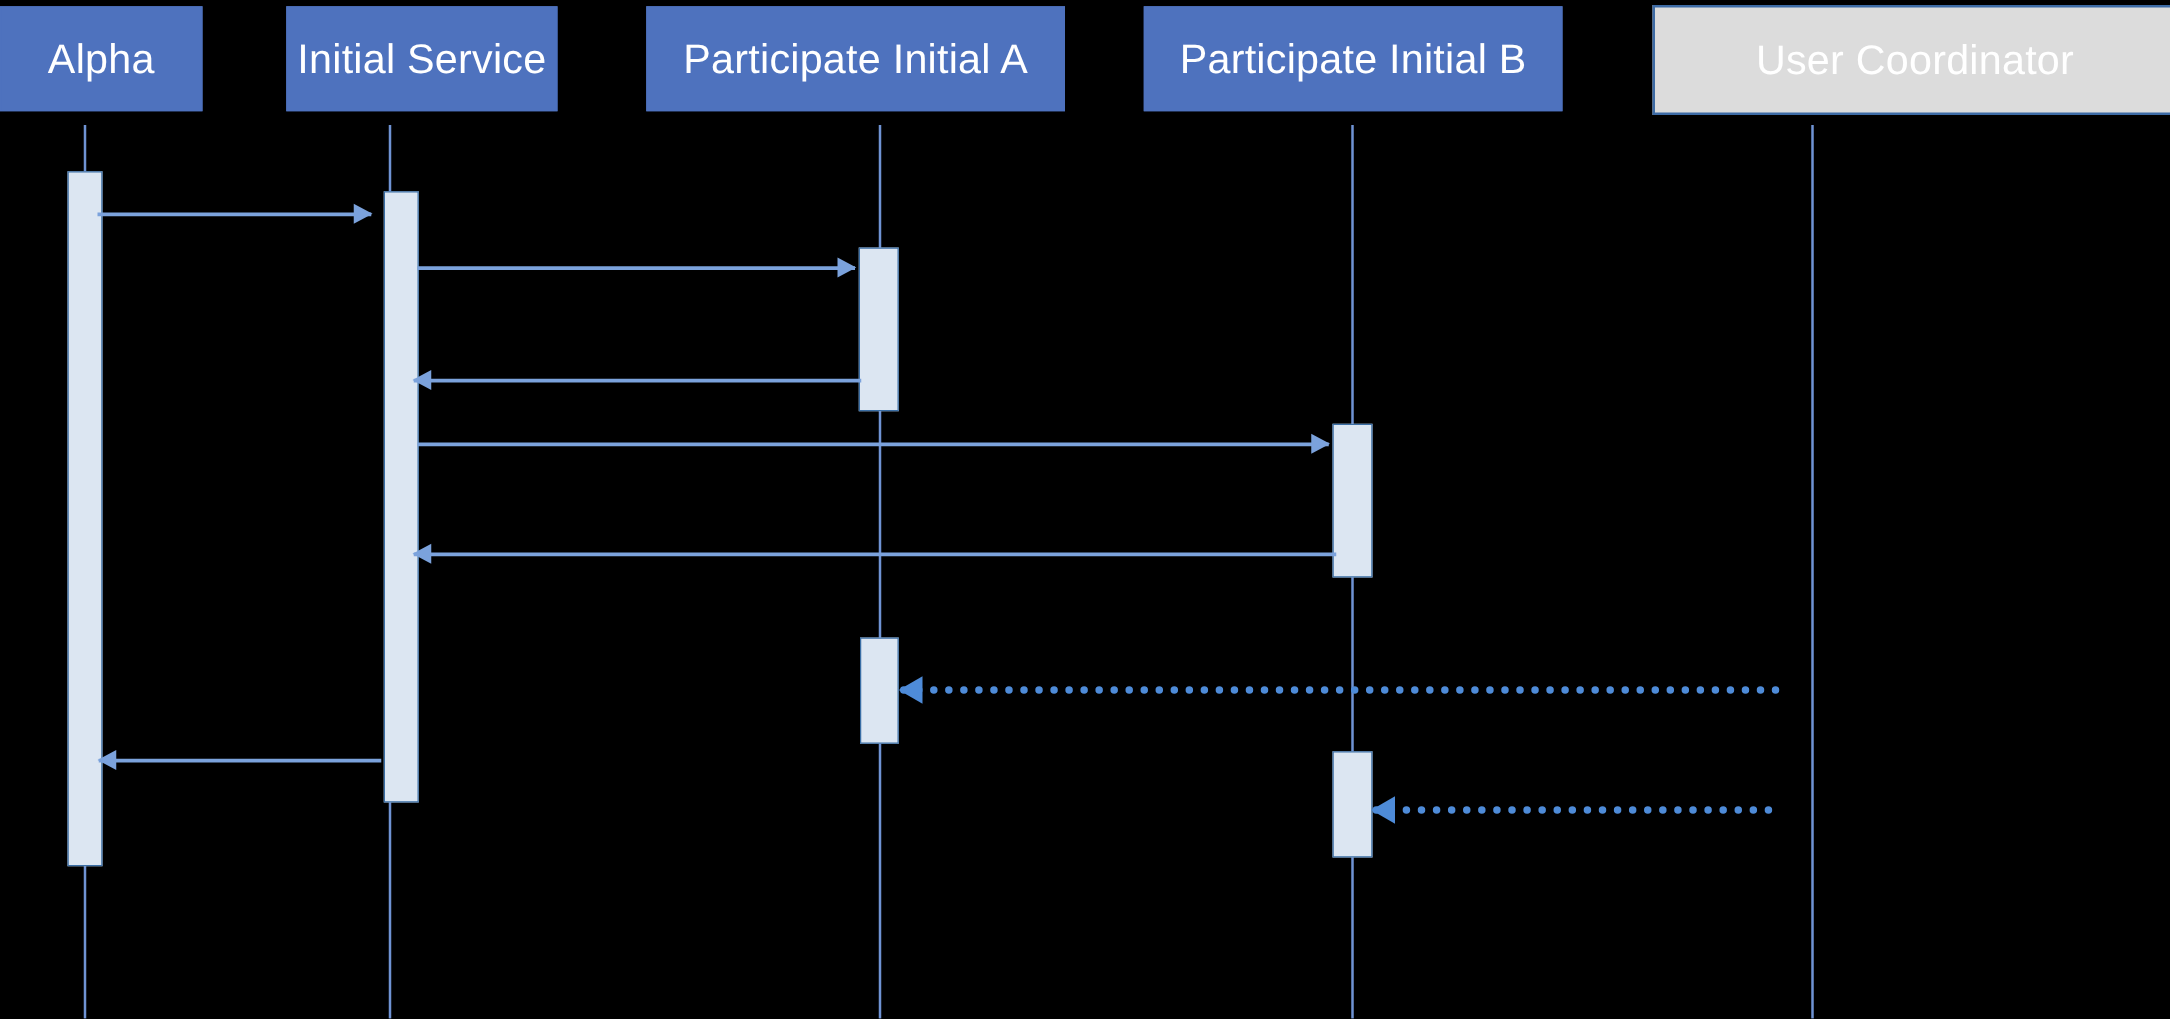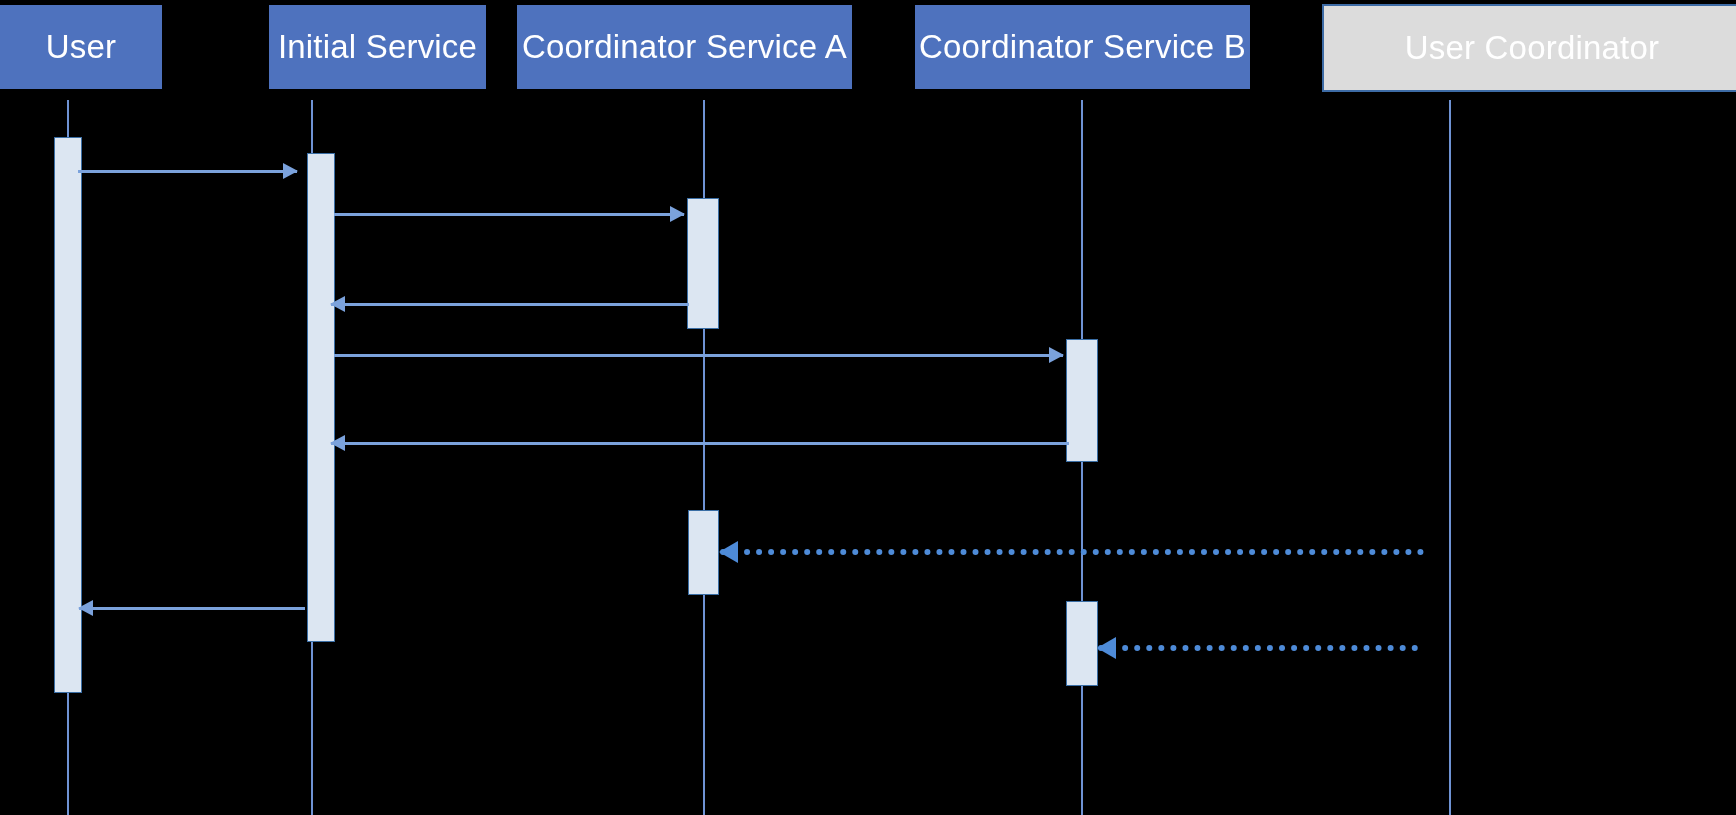--- a/index.html
+++ b/index.html
@@ -76,30 +76,30 @@
 
 <div id="stage">
 
   <div class="lifeline" id="ll-0" style="left: 67px; top: 100px; height: 715px; background: rgb(111, 147, 212);"></div>
   <div class="lifeline" id="ll-1" style="left: 311px; top: 100px; height: 715px; background: rgb(111, 147, 212);"></div>
   <div class="lifeline" id="ll-2" style="left: 703px; top: 100px; height: 715px; background: rgb(111, 147, 212);"></div>
   <div class="lifeline" id="ll-3" style="left: 1081px; top: 100px; height: 715px; background: rgb(111, 147, 212);"></div>
   <div class="lifeline" id="ll-4" style="left: 1449px; top: 100px; height: 715px; background: rgb(111, 147, 212);"></div>
 
   <div class="participant-box solid" id="pb-0" style="left: 0px; top: 5px; width: 162px; height: 84px; background: rgb(78, 114, 190);">
-    <span>User</span>
+    <span>Alpha</span>
   </div>
-  <div class="participant-box solid" id="pb-1" style="left: 229px; top: 5px; width: 217px; height: 84px; background: rgb(78, 114, 190); margin-left: 40px;">
+  <div class="participant-box solid" id="pb-1" style="left: 229px; top: 5px; width: 217px; height: 84px; background: rgb(78, 114, 190);">
     <span>Initial Service</span>
   </div>
   <div class="participant-box solid" id="pb-2" style="left: 517px; top: 5px; width: 335px; height: 84px; background: rgb(78, 114, 190);">
-    <span>Coordinator Service A</span>
+    <span>Participate Initial A</span>
   </div>
   <div class="participant-box solid" id="pb-3" style="left: 915px; top: 5px; width: 335px; height: 84px; background: rgb(78, 114, 190);">
-    <span>Coordinator Service B</span>
+    <span>Participate Initial B</span>
   </div>
   <div class="participant-box ghost" id="pb-4" style="left: 1322px; top: 4px; width: 420px; height: 88px; background: rgb(220, 220, 220); border-color: rgb(61, 107, 165);">
     <span>User Coordinator</span>
   </div>
 
   <div class="activation" id="ac-0" style="left: 54px; top: 137px; width: 28px; height: 556px; background: rgb(220, 230, 242); border-color: rgb(58, 110, 165);"></div>
   <div class="activation" id="ac-1" style="left: 307px; top: 153px; width: 28px; height: 489px; background: rgb(220, 230, 242); border-color: rgb(58, 110, 165);"></div>
   <div class="activation" id="ac-2" style="left: 687px; top: 198px; width: 32px; height: 131px; background: rgb(220, 230, 242); border-color: rgb(58, 110, 165);"></div>
   <div class="activation" id="ac-3" style="left: 1066px; top: 339px; width: 32px; height: 123px; background: rgb(220, 230, 242); border-color: rgb(58, 110, 165);"></div>
   <div class="activation" id="ac-4" style="left: 688px; top: 510px; width: 31px; height: 85px; background: rgb(220, 230, 242); border-color: rgb(58, 110, 165);"></div>

